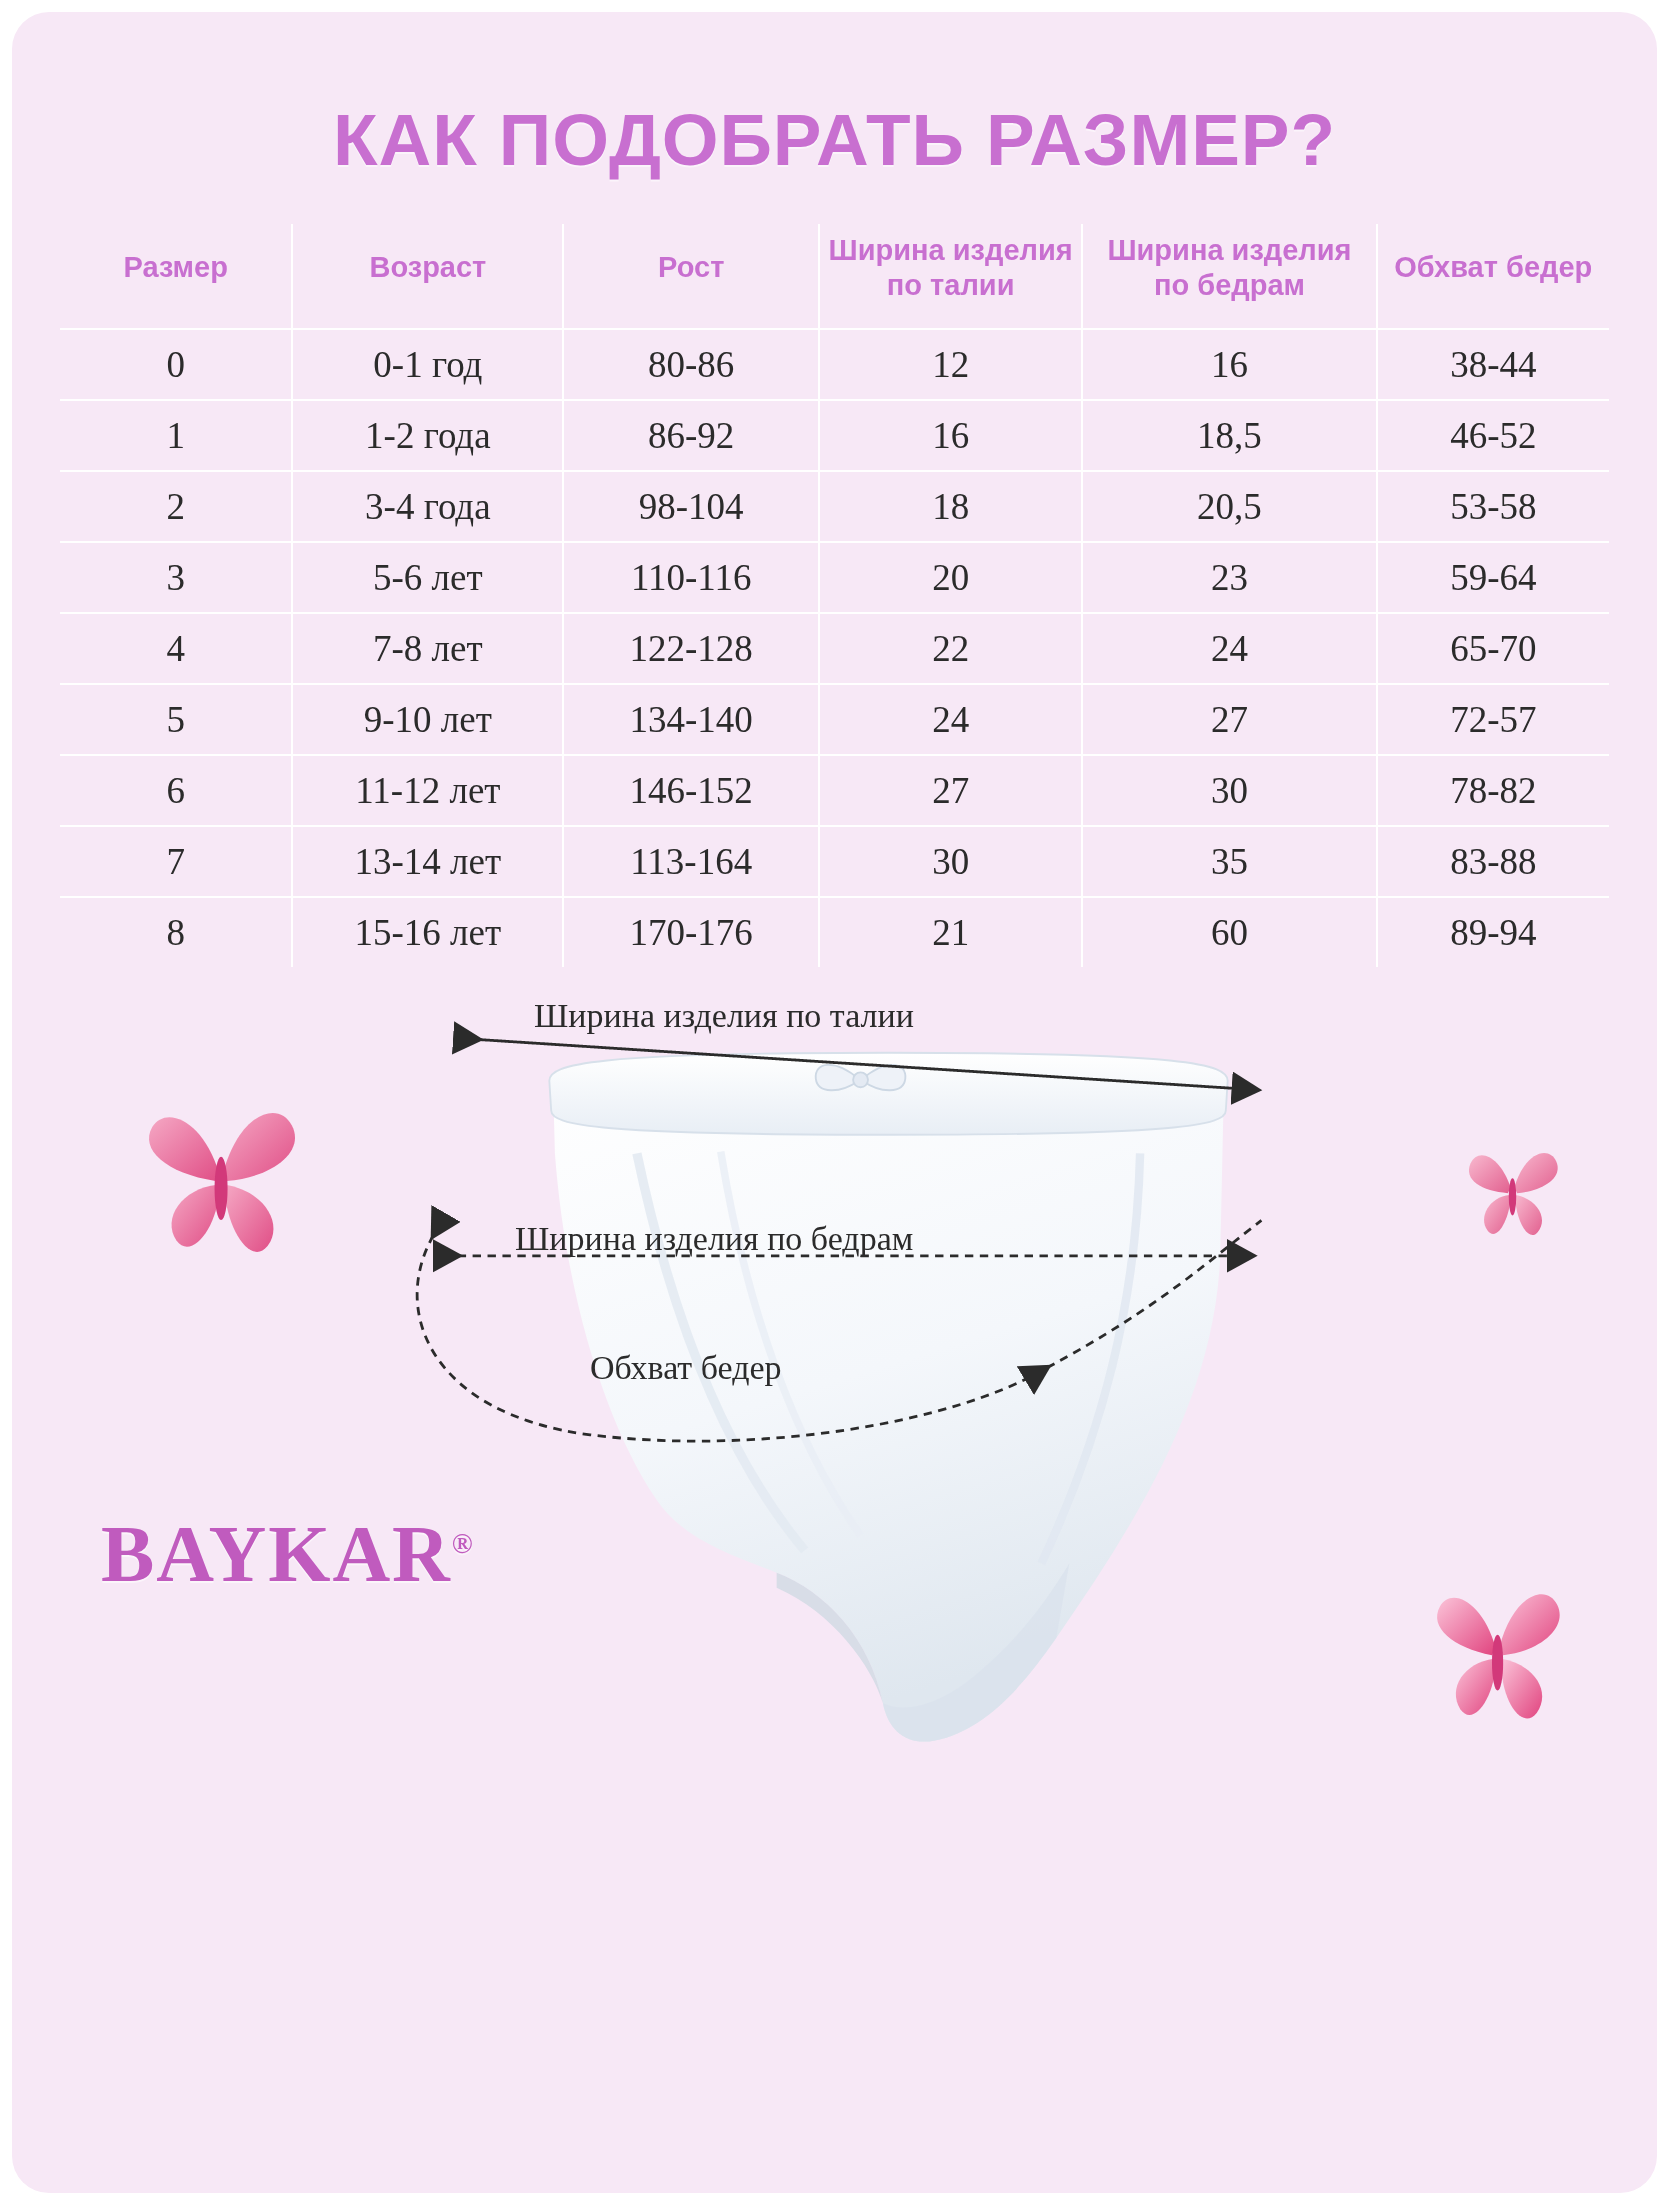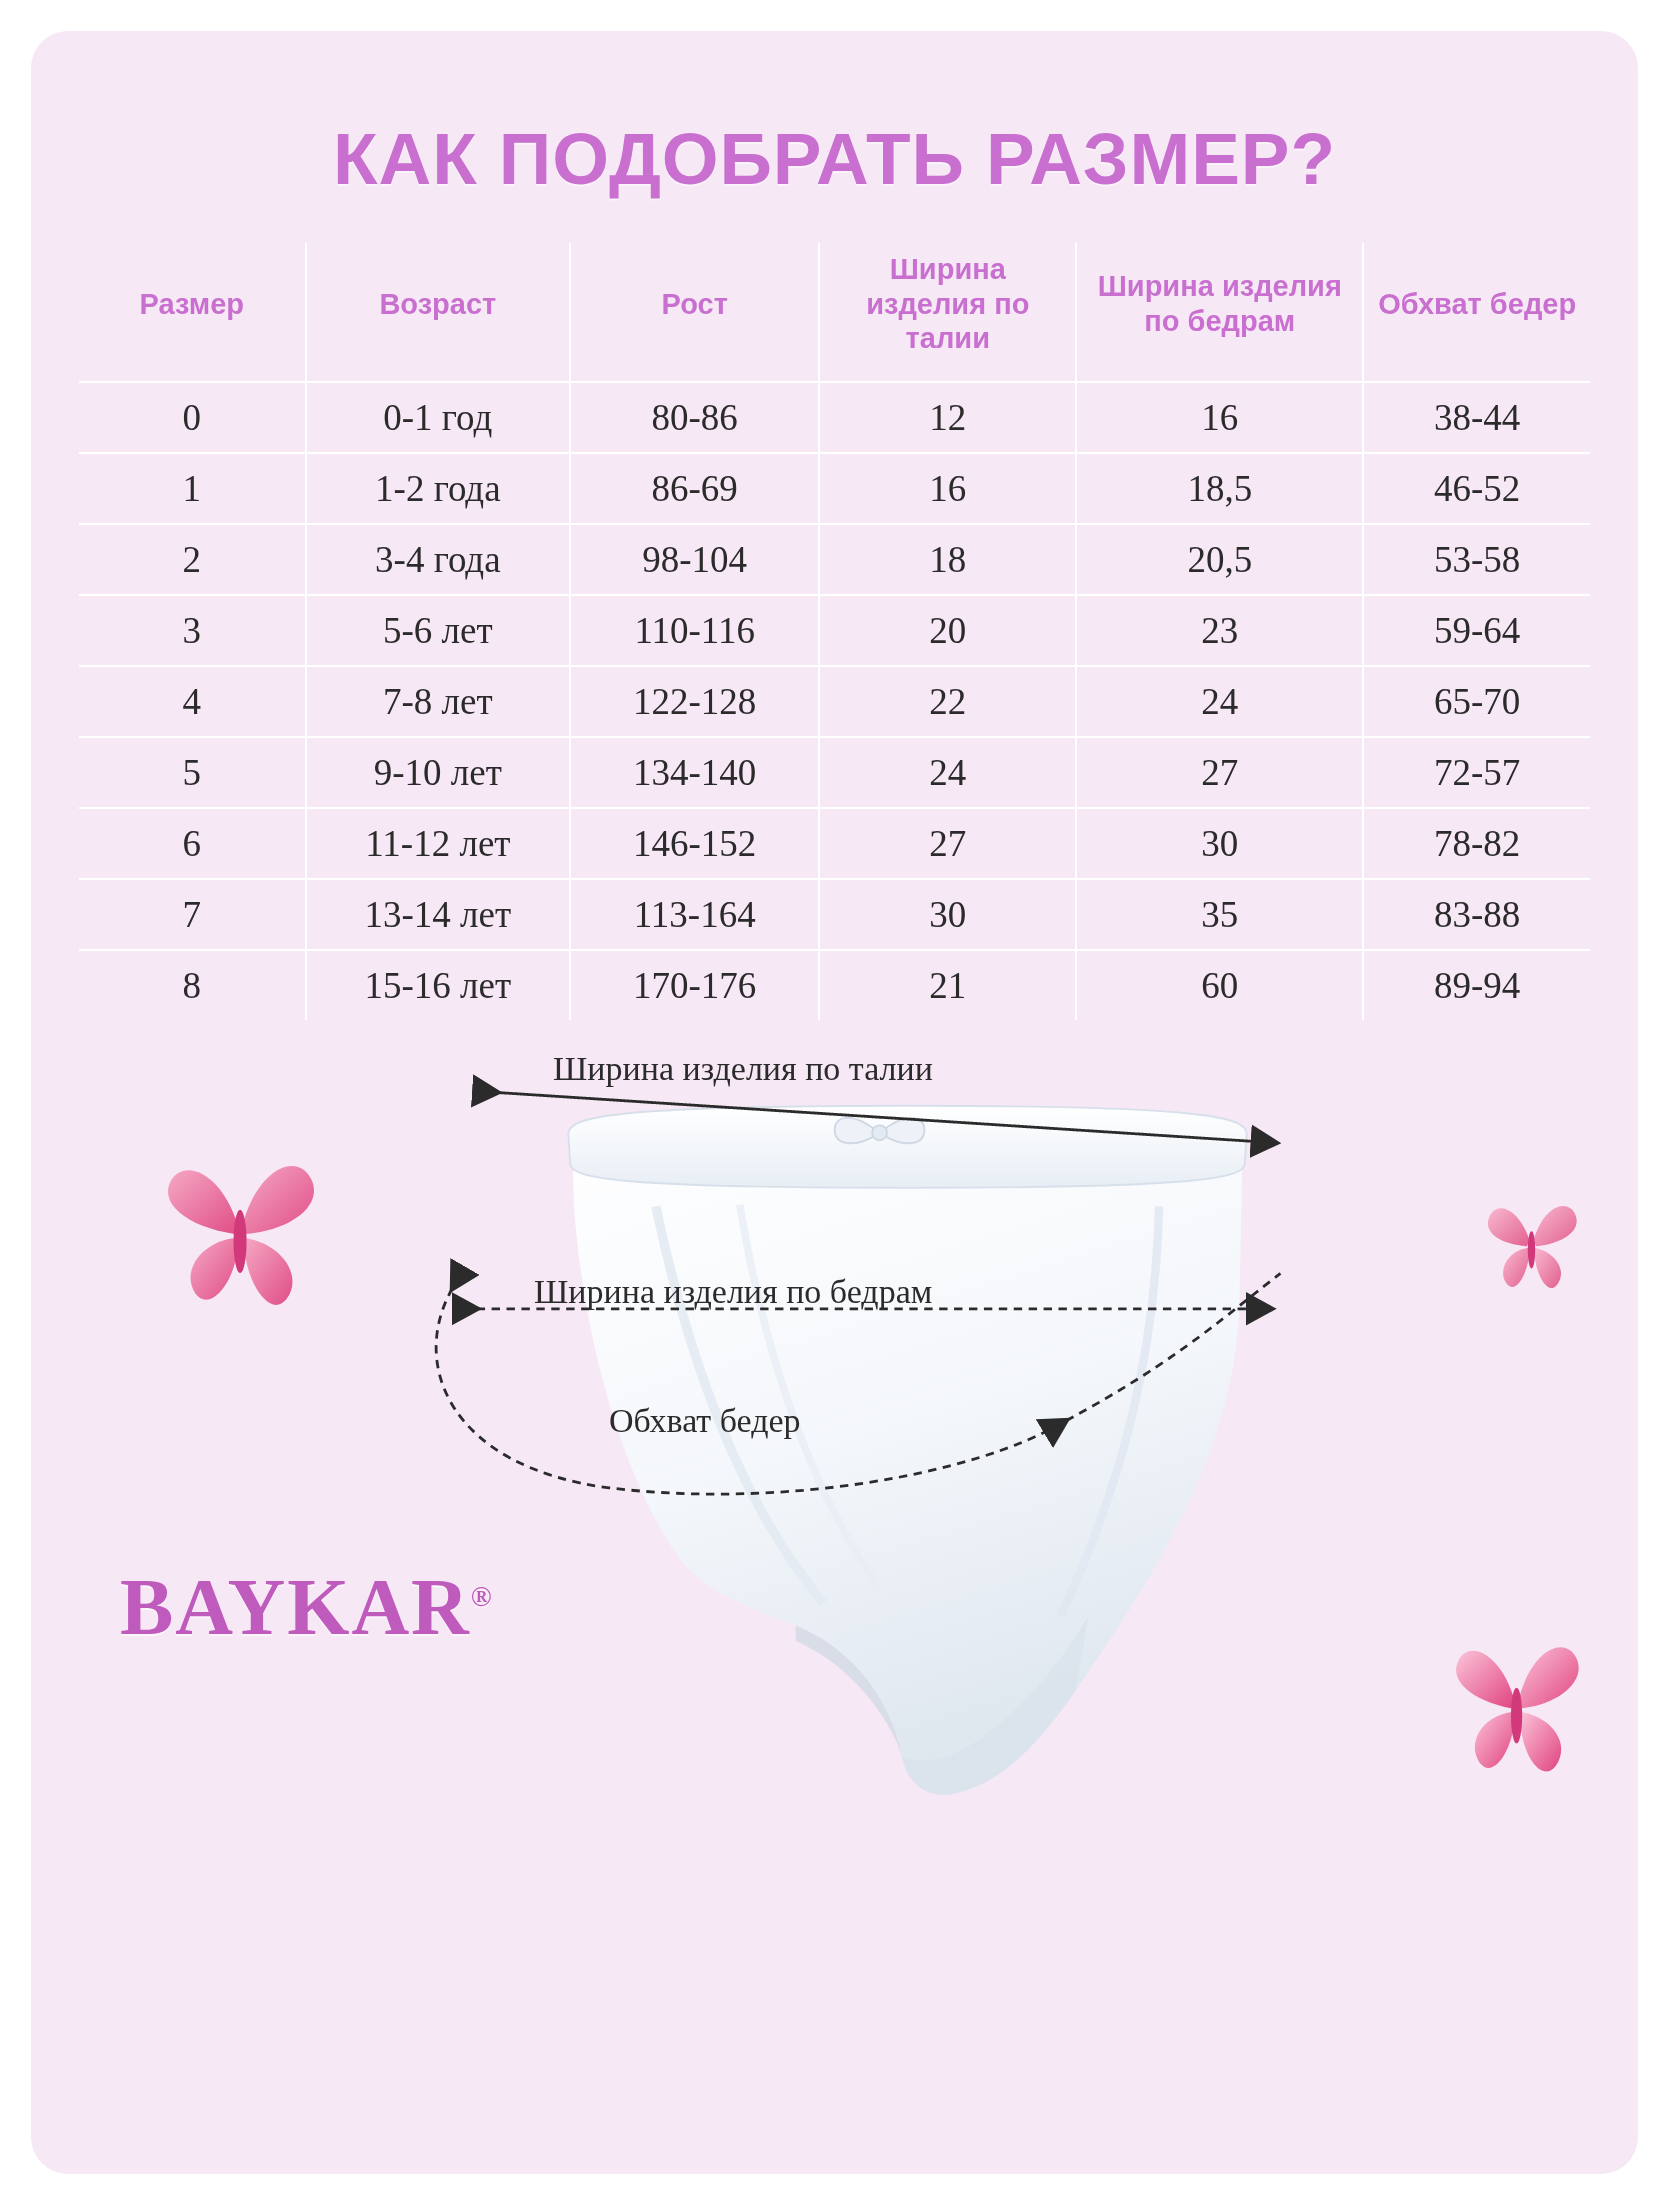--- a/index.html
+++ b/index.html
@@ -11,21 +11,21 @@
     width: 1669px;
     height: 2205px;
     font-family: "Liberation Sans", sans-serif;
     overflow: hidden;
   }
   .page {
     position: relative;
     width: 1669px;
     height: 2205px;
     box-sizing: border-box;
-    padding: 31px;
+    padding: 12px;
     background: #ffffff;
   }
   .card {
     position: relative;
     width: 100%;
     height: 100%;
     box-sizing: border-box;
     background: #f7e8f6;
     border-radius: 37px;
     overflow: hidden;
@@ -175,21 +175,21 @@
             <td>0</td>
             <td>0-1 год</td>
             <td>80-86</td>
             <td>12</td>
             <td>16</td>
             <td>38-44</td>
           </tr>
           <tr class="row">
             <td>1</td>
             <td>1-2 года</td>
-            <td>86-69</td>
+            <td>86-92</td>
             <td>16</td>
             <td>18,5</td>
             <td>46-52</td>
           </tr>
           <tr class="row">
             <td>2</td>
             <td>3-4 года</td>
             <td>98-104</td>
             <td>18</td>
             <td>20,5</td>

